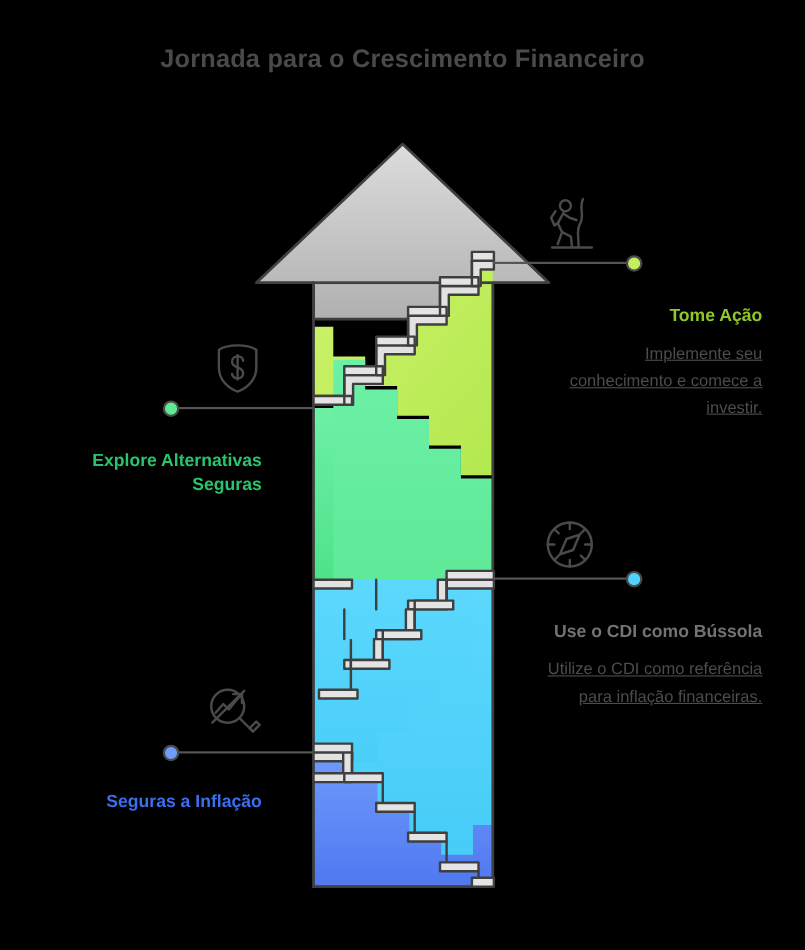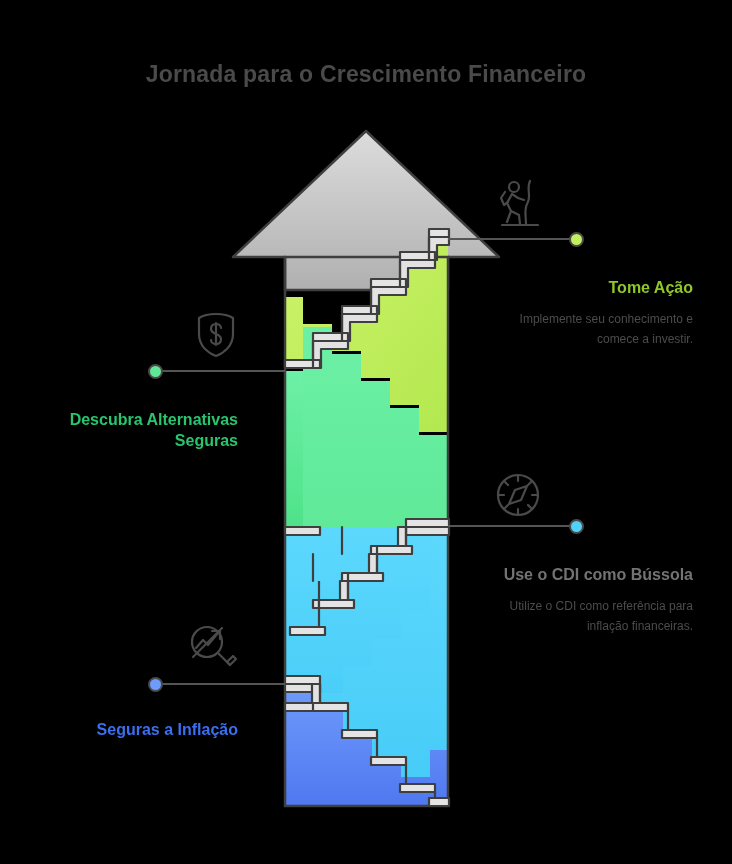--- a/index.html
+++ b/index.html
@@ -5,21 +5,21 @@
   * { margin:0; padding:0; box-sizing:border-box; }
   html, body {
     width:732px; height:864px;
     background:#000;
     font-family:"Liberation Sans", sans-serif;
     overflow:hidden;
   }
   #stage { position:relative; width:732px; height:864px; }
 
   #page-title {
-    position:absolute; left:0; top:61px; width:732px;
+    position:absolute; left:0; top:40px; width:732px;
     text-align:center;
     font-size:23px; font-weight:bold; letter-spacing:.2px;
     color:#4a4a4a;
   }
 
   .stair-svg { position:absolute; left:0; top:0; }
 
   
   .conn { position:absolute; height:2px; background:#555; }
   .dot {
@@ -33,21 +33,21 @@
 
   
   .block { position:absolute; width:200px; }
   .block.right { text-align:right; }
   .block.left  { text-align:right; }
   .b-head {
     font-size:16px; font-weight:bold; line-height:1.3;
     margin-bottom:11px;
   }
   .b-body {
-    font-size:12px; line-height:1.65; color:#4c4c4c;
+    font-size:15px; line-height:1.65; color:#4c4c4c;text-decoration:underline;
   }
 </style>
 </head>
 <body>
 
 <div id="stage">
 
   <div id="page-title">Jornada para o Crescimento Financeiro</div>
 
   <svg class="stair-svg" width="732" height="864">
@@ -228,21 +228,21 @@
       <path d="M8 35 L37 6"></path>
     </svg>
   </div>
 
   <div class="block right" style="left:493px; top:278px;">
     <div class="b-head" style="color:#8fc828;">Tome Ação</div>
     <div class="b-body">Implemente seu conhecimento e comece a investir.</div>
   </div>
 
   <div class="block left" style="left:38px; top:410px;">
-    <div class="b-head" style="color:#29c46e;">Descubra Alternativas Seguras</div>
+    <div class="b-head" style="color:#29c46e;">Explore Alternativas Seguras</div>
   </div>
 
   <div class="block right" style="left:493px; top:565px;">
     <div class="b-head" style="color:#737373;">Use o CDI como Bússola</div>
     <div class="b-body">Utilize o CDI como referência para inflação financeiras.</div>
   </div>
 
   <div class="block left" style="left:38px; top:720px;">
     <div class="b-head" style="color:#3a6ff0;">Seguras a Inflação</div>
   </div>

